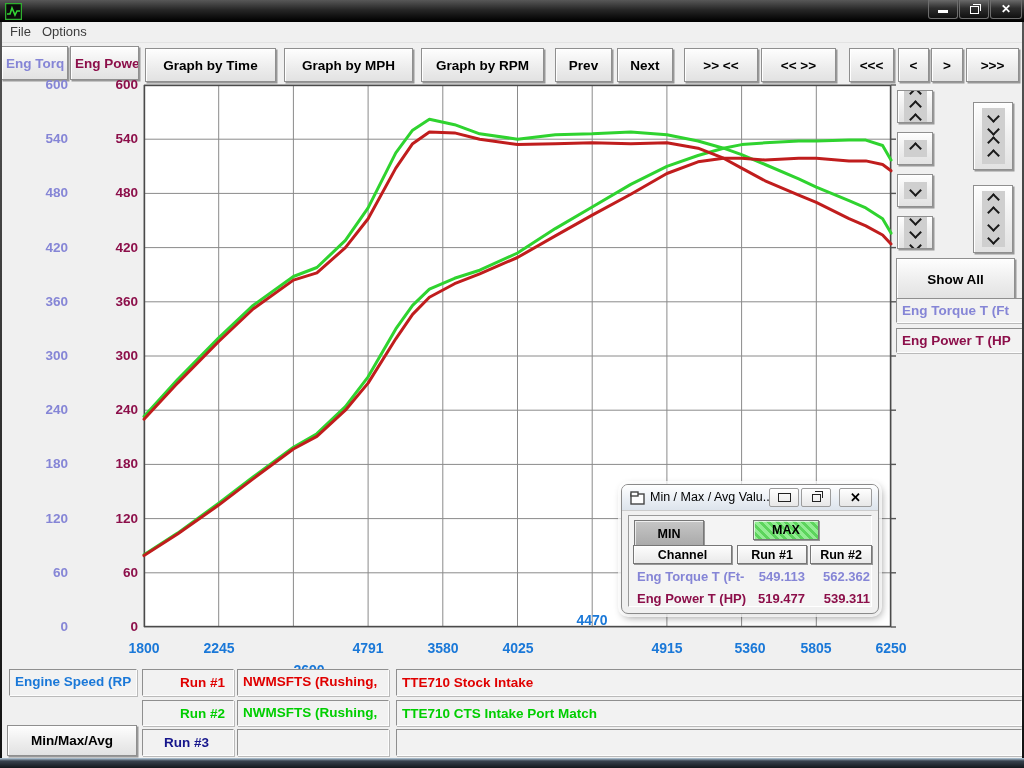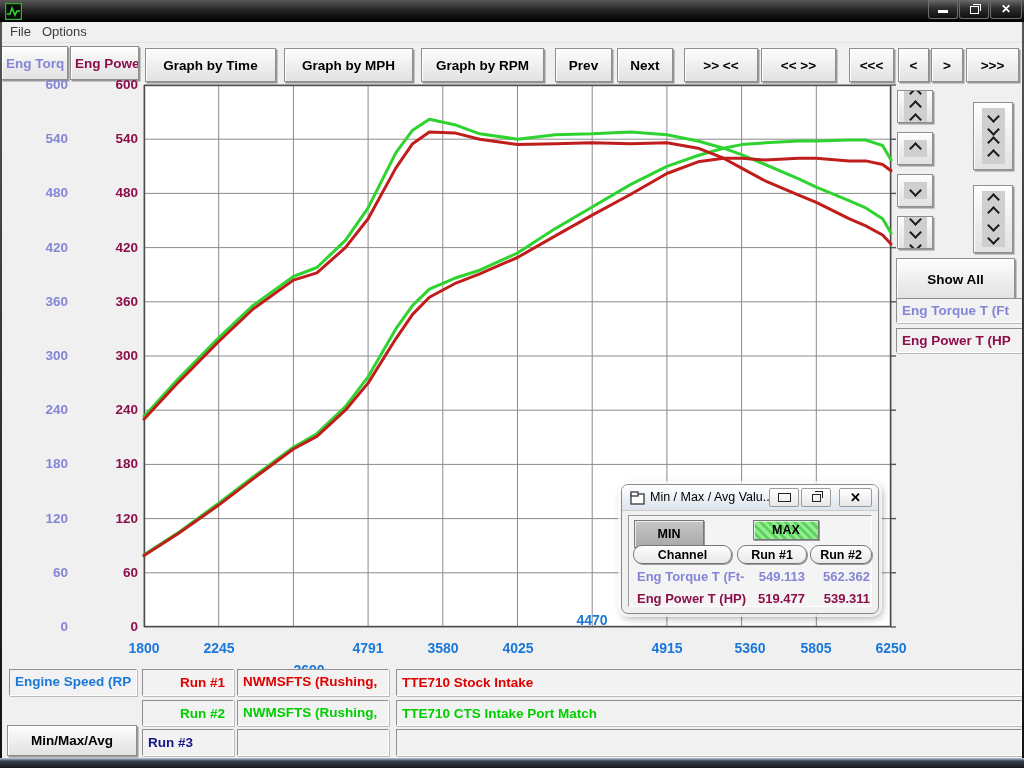--- a/index.html
+++ b/index.html
@@ -68,21 +68,21 @@
   .g-min{width:11px;height:7px;border:1.5px solid #222;}
   .g-rest{width:7px;height:6px;border:1.5px solid #222;position:relative;}
   .g-rest:before{content:"";position:absolute;left:2px;top:-4px;width:7px;height:6px;border:1.5px solid #222;border-bottom:none;border-left:none;}
   .g-x{font-size:13px;font-weight:bold;line-height:17px;}
   .mm-inner{position:absolute;left:6px;top:30px;width:244px;height:92px;box-sizing:border-box;background:#f4f4f4;
     border:1px solid;border-color:#9a9a9a #ffffff #ffffff #9a9a9a;}
   .mm-btn{position:absolute;box-sizing:border-box;border:1px solid #777;font-weight:bold;font-size:12.5px;
     display:flex;align-items:center;justify-content:center;box-shadow:inset 1px 1px 0 rgba(255,255,255,.7),1px 1px 0 rgba(90,90,90,.6);}
   .mm-min{background:linear-gradient(180deg,#c6c6c6,#a8a8a8);}
   .mm-max{background:repeating-linear-gradient(45deg,#93ec93 0 3px,#5cd45c 3px 6px);}
-  .mm-hdr{background:linear-gradient(180deg,#fdfdfd,#e9e9e9);border-radius:9px;}
+  .mm-hdr{background:linear-gradient(180deg,#fdfdfd,#e9e9e9);}
   .mm-cell{position:absolute;font-weight:bold;font-size:13px;height:16px;line-height:16px;white-space:nowrap;overflow:hidden;}
   .mm-num{text-align:right;}
 
   
   .runlab{justify-content:flex-end;text-align:right;padding-right:8px;line-height:25px;}
   .notebox{line-height:25px;}
 </style>
 </head>
 <body>
 
@@ -280,21 +280,21 @@
 <div class="sunkbox c-rpm" style="left:9px;top:669px;width:128px;height:27px;">Engine Speed (RP</div>
 
 <div class="sunkbox runlab c-run1" style="left:142px;top:669px;width:92px;height:27px;text-align:right;">Run #1</div>
 <div class="sunkbox c-run1" style="left:237px;top:669px;width:152px;height:27px;">NWMSFTS (Rushing,</div>
 <div class="sunkbox notebox c-run1" style="left:396px;top:669px;width:626px;height:27px;">TTE710 Stock Intake</div>
 
 <div class="sunkbox runlab c-run2" style="left:142px;top:700px;width:92px;height:26px;text-align:right;">Run #2</div>
 <div class="sunkbox c-run2" style="left:237px;top:700px;width:152px;height:26px;">NWMSFTS (Rushing,</div>
 <div class="sunkbox notebox c-run2" style="left:396px;top:700px;width:626px;height:26px;">TTE710 CTS Intake Port Match</div>
 
-<div class="sunkbox runlab c-run3" style="left:142px;top:729px;width:92px;height:27px;text-align:left;">Run #3</div>
+<div class="sunkbox runlab c-run3" style="left:142px;top:729px;width:92px;height:27px;text-align:center;">Run #3</div>
 <div class="sunkbox c-run3" style="left:237px;top:729px;width:152px;height:27px;"></div>
 <div class="sunkbox notebox c-run3" style="left:396px;top:729px;width:626px;height:27px;"></div>
 
 <div class="btn3d" style="left:7px;top:725px;width:130px;height:31px;">Min/Max/Avg</div>
 
 <div class="frame-side" style="left:0;"></div>
 <div class="frame-side" style="left:1022px;"></div>
 <div class="frame-bottom"></div>
 
 </body></html>

